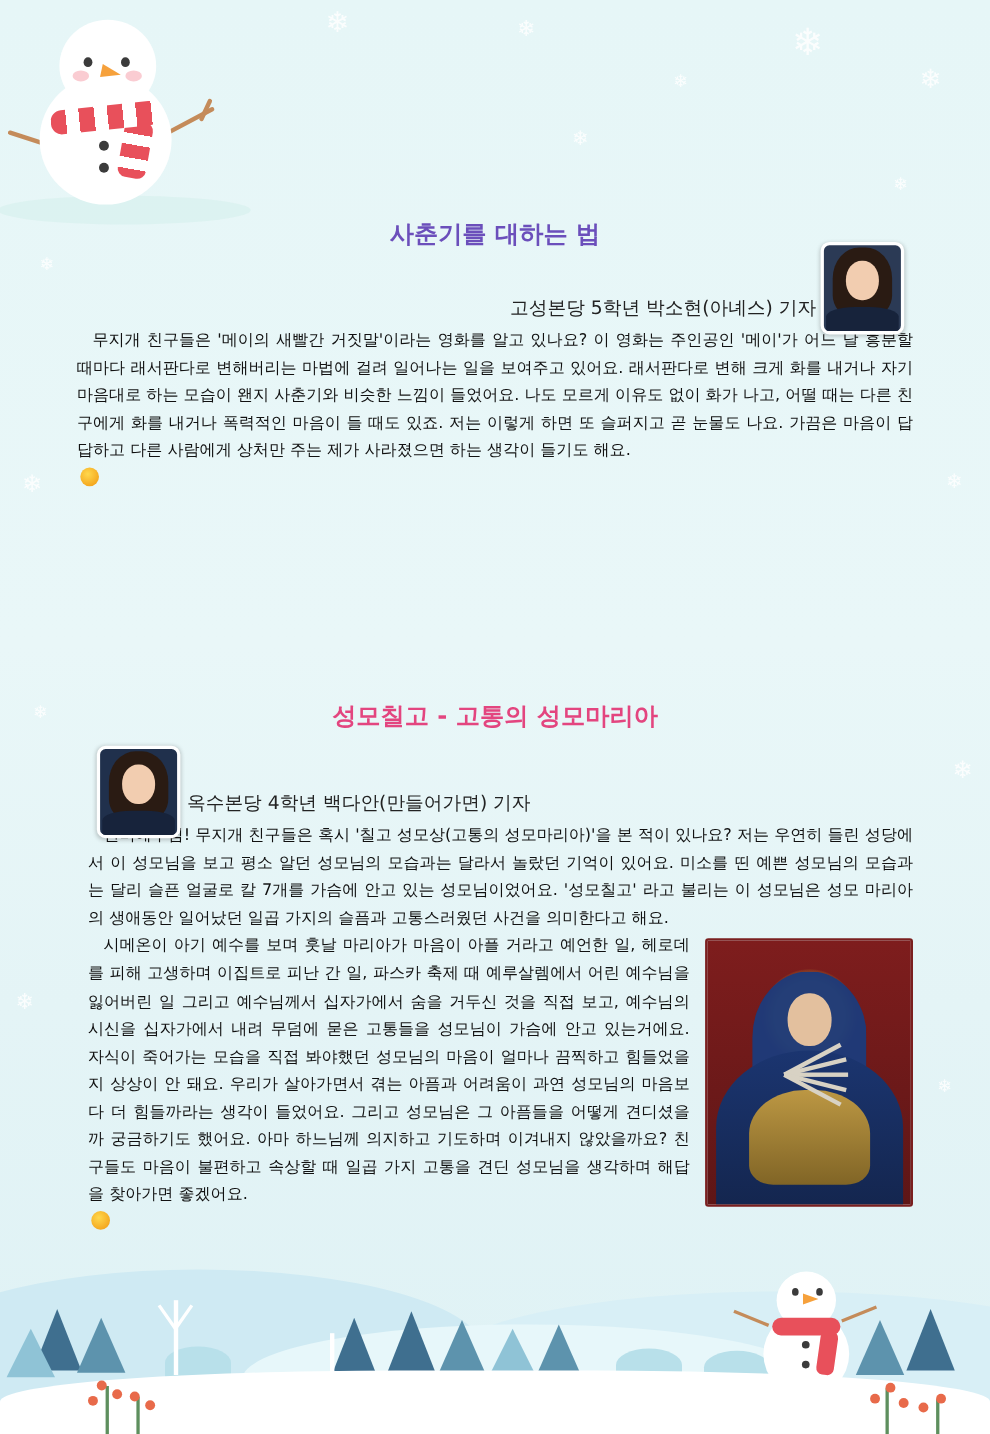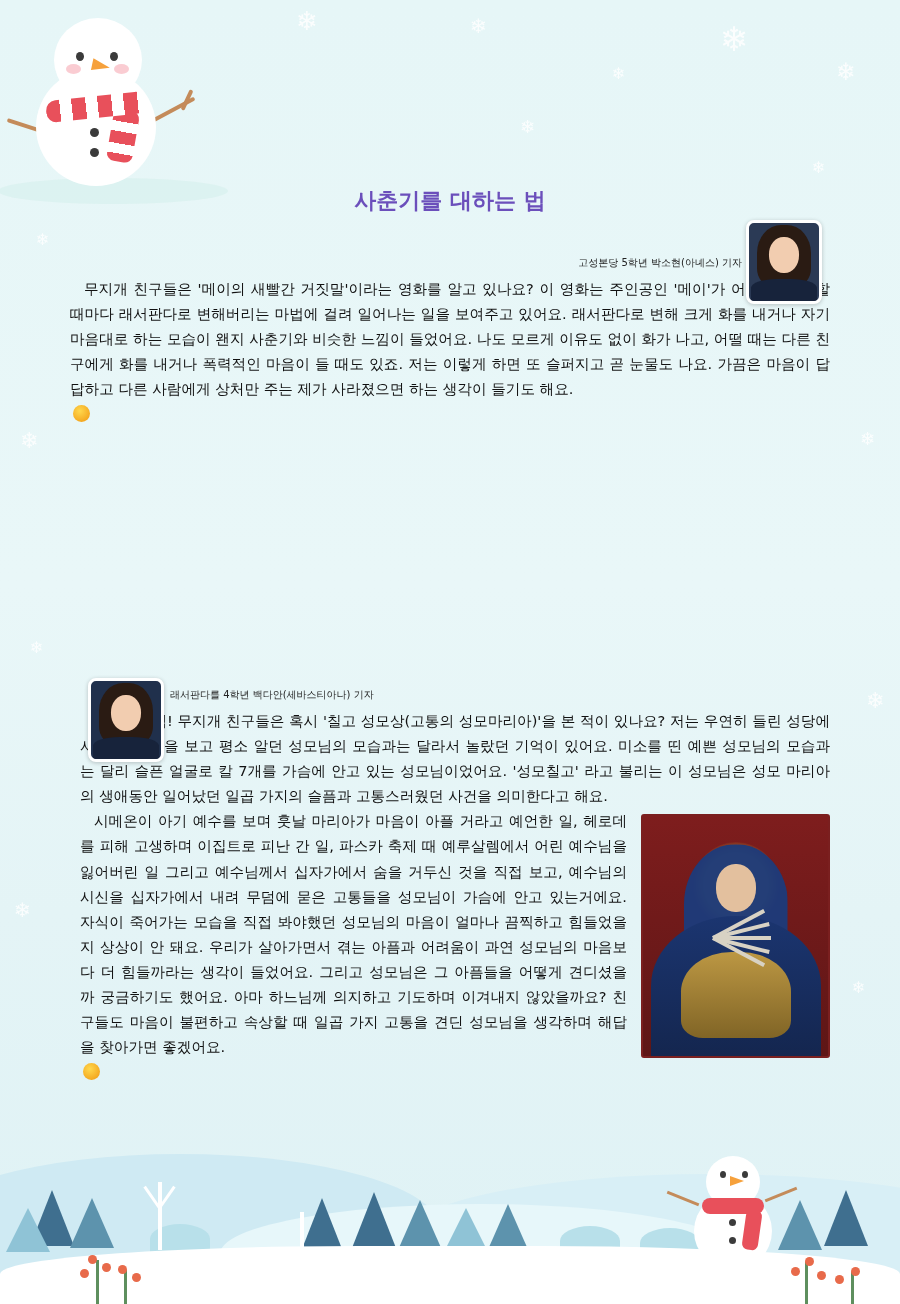--- a/index.html
+++ b/index.html
@@ -176,25 +176,25 @@
   }
   .article-1 { top: 186px; }
   .article-2 { top: 636px; }
 
   .art-title {
     text-align: center;
     font-size: 22px;
     font-weight: 700;
     margin: 0 0 10px 0;
   }
-  .art-title.purple { color: #6b4fbb; }
+  .art-title.purple { color: #6b4fbb; margin-top: 12px; }
   .art-title.pink   { color: #e3457f; }
 
   .byline {
-    font-size: 10px;
+    font-size: 17px;
     color: #222;
   }
 
   .byline-right {
     text-align: right;
     padding-right: 88px;
     margin-top: 40px;
   }
 
   .photo {
@@ -491,28 +491,29 @@
 
     <div class="byline byline-right">고성본당 5학년 박소현(아녜스) 기자</div>
 
     <div class="body-text">
       <p>무지개 친구들은 '메이의 새빨간 거짓말'이라는 영화를 알고 있나요? 이 영화는 주인공인 '메이'가 어느 날 흥분할 때마다 래서판다로 변해버리는 마법에 걸려 일어나는 일을 보여주고 있어요. 래서판다로 변해 크게 화를 내거나 자기 마음대로 하는 모습이 왠지 사춘기와 비슷한 느낌이 들었어요. 나도 모르게 이유도 없이 화가 나고, 어떨 때는 다른 친구에게 화를 내거나 폭력적인 마음이 들 때도 있죠. 저는 이렇게 하면 또 슬퍼지고 곧 눈물도 나요. 가끔은 마음이 답답하고 다른 사람에게 상처만 주는 제가 사라졌으면 하는 생각이 들기도 해요.</p>
       <span class="emoji-end"></span>
     </div>
   </div>
 
   <div class="article article-2">
+    <h2 class="art-title pink">성모칠고 - 고통의 성모마리아</h2>
 
     <div class="photo p2">
       <div class="hair"></div>
       <div class="face"></div>
       <div class="shoulders"></div>
     </div>
 
-    <div class="byline" style="margin-left:100px; margin-top:52px;">래서판다를 4학년 백다안(세바스티아나) 기자</div>
+    <div class="byline" style="margin-left:100px; margin-top:52px;">옥수본당 4학년 백다안(만들어가면) 기자</div>
 
     <div class="body-text clearfix">
       <p>찬미예수님! 무지개 친구들은 혹시 '칠고 성모상(고통의 성모마리아)'을 본 적이 있나요? 저는 우연히 들린 성당에서 이 성모님을 보고 평소 알던 성모님의 모습과는 달라서 놀랐던 기억이 있어요. 미소를 띤 예쁜 성모님의 모습과는 달리 슬픈 얼굴로 칼 7개를 가슴에 안고 있는 성모님이었어요. '성모칠고' 라고 불리는 이 성모님은 성모 마리아의 생애동안 일어났던 일곱 가지의 슬픔과 고통스러웠던 사건을 의미한다고 해요.</p>
       <div class="float-img">
         <div class="fi-halo"></div>
         <div class="fi-veil"></div>
         <div class="fi-face2"></div>
         <div class="fi-robe"></div>
         <div class="fi-gold"></div>
         <div class="fi-sword" style="transform:rotate(-28deg);"></div>

